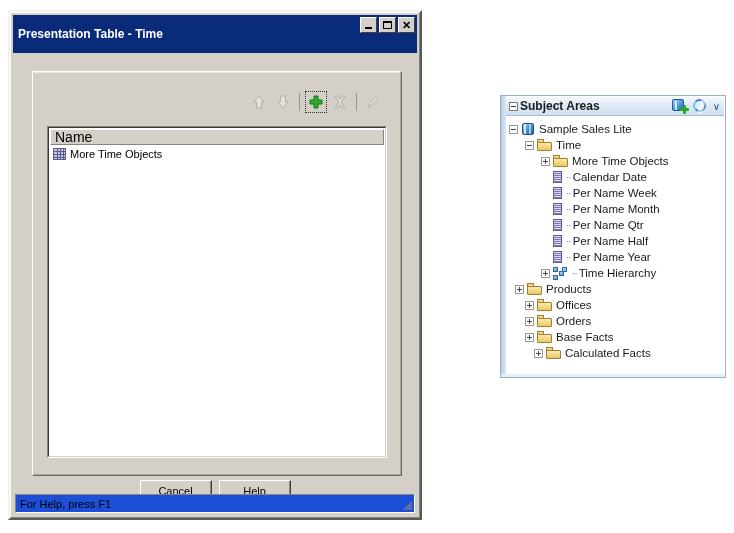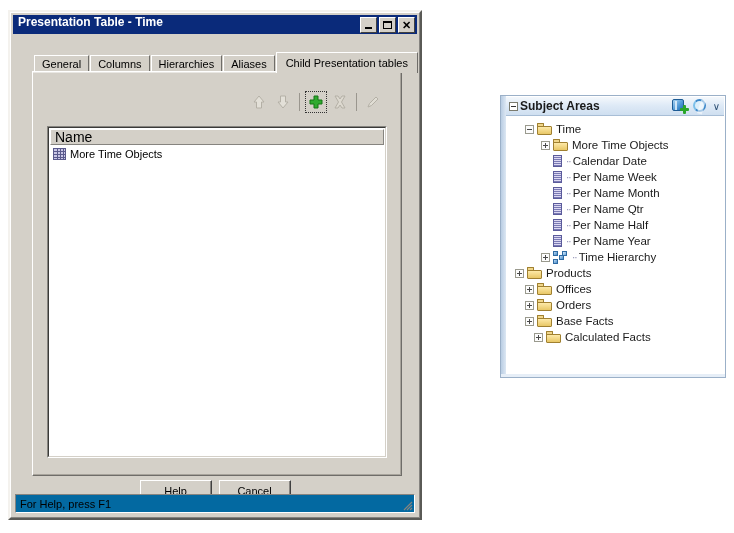--- a/index.html
+++ b/index.html
@@ -28,24 +28,24 @@
     border-top: 1px solid #ffffff;
     border-left: 1px solid #ffffff;
     border-right: 1px solid #868480;
     border-bottom: 1px solid #868480;
     box-sizing: border-box;
     pointer-events: none;
   }
 
   .titlebar {
     position: absolute; left: 3px; top: 3px;
-    width: 404px; height: 19px;
+    width: 404px; height: 38px;
     background: linear-gradient(to right, #0a246a 0%, #11358c 60%, #1c4eb0 100%);
     background: #0a2a7a;
-    display: flex; align-items: flex-start;
+    display: flex; align-items: center;
   }
   .title-text {
     color: #ffffff;
     font-size: 12px;
     font-weight: bold;
     padding-left: 5px;
     letter-spacing: 0px;
     white-space: nowrap;
   }
   .title-buttons {
@@ -236,21 +236,21 @@
   .btn.default {
     outline: 1px solid #000;
     outline-offset: 1px;
   }
 
   
   .statusbar {
     position: absolute;
     left: 5px; bottom: 5px;
     width: 400px; height: 19px;
-    background: #0369a1;
+    background: #1d4ed8;
     border-top: 1px solid #868480;
     border-left: 1px solid #868480;
     border-right: 1px solid #ffffff;
     border-bottom: 1px solid #ffffff;
     box-sizing: border-box;
     display: flex; align-items: center;
     font-size: 11px; color: #000;
     padding-left: 4px;
   }
   .grip {
@@ -459,27 +459,20 @@
           </div>
         <div class="tbtn">
             <span class="glyph-max"></span>
           </div>
         <div class="tbtn">
             <span class="glyph-close">✕</span>
           </div>
       </div>
     </div>
 
-    <div class="tabstrip">
-      <div class="tab">General</div>
-      <div class="tab">Columns</div>
-      <div class="tab">Hierarchies</div>
-      <div class="tab">Aliases</div>
-      <div class="tab active">Child Presentation tables</div>
-    </div>
 
     <div class="tabpanel">
       <div class="tabpanel-inner"></div>
 
       <div class="toolbar">
         <div class="tool">
           <svg width="16" height="16" viewBox="0 0 16 16">
             <path d="M8 2 L13 8 L10.5 8 L10.5 14 L5.5 14 L5.5 8 L3 8 Z" fill="#e3e0d8" stroke="#b4b0a6" stroke-width="1"></path>
           </svg>
         </div>
@@ -515,25 +508,25 @@
             <span class="icon-table"></span>
             <span>More Time Objects</span>
           </div>
         </div>
       </div>
     </div>
 
     <div class="btnrow">
       <div class="btn">
         <span class="btn-in"></span>
-        <span>Help</span>
+        <span>Cancel</span>
       </div>
       <div class="btn">
         <span class="btn-in"></span>
-        <span>Cancel</span>
+        <span>Help</span>
       </div>
     </div>
 
     <div class="statusbar">
       <span>For Help, press F1</span>
       <svg class="grip" viewBox="0 0 12 12">
         <path d="M11 3 L3 11 M11 6 L6 11 M11 9 L9 11" stroke="#86847f" stroke-width="1.2" fill="none"></path>
       </svg>
     </div>
   </div>
@@ -551,20 +544,29 @@
         </span>
         <span class="hi-refresh">
           <span class="r"></span>
         </span>
         <span class="chev">∨</span>
       </span>
     </div>
 
     <div class="sa-tree">
 
+      <div class="tnode" style="padding-left:2px">
+        <span class="exp"></span>
+        <span class="ic icon-sa">
+          <span class="body"></span>
+          <span class="band"></span>
+          <span class="band2"></span>
+        </span>
+        <span>Sample Sales Lite</span>
+      </div>
 
       <div class="tnode" style="padding-left:18px">
         <span class="exp"></span>
         <span class="ic icon-folder">
           <span class="ft"></span>
           <span class="fb"></span>
         </span>
         <span>Time</span>
       </div>
 

